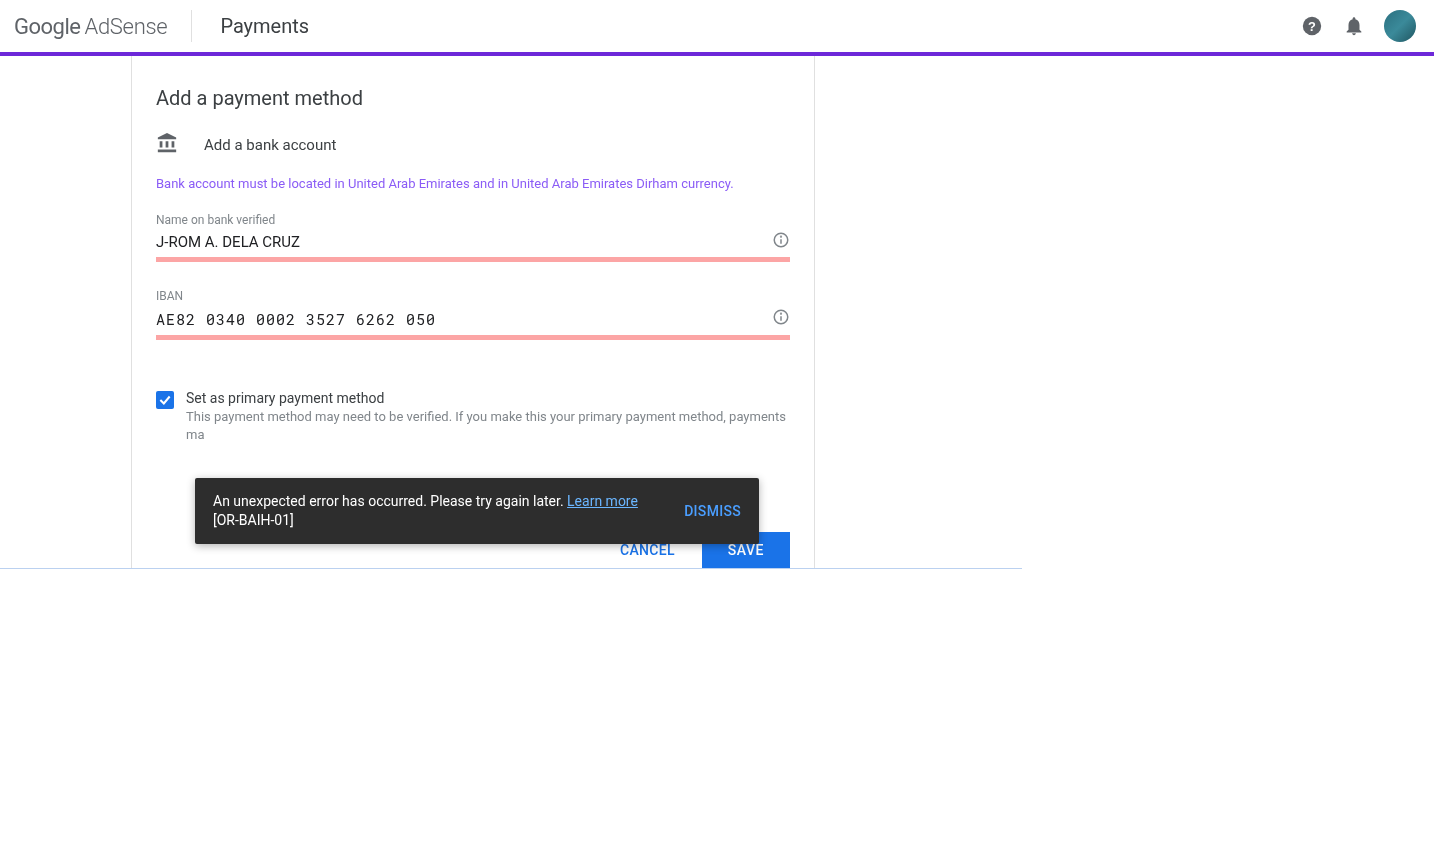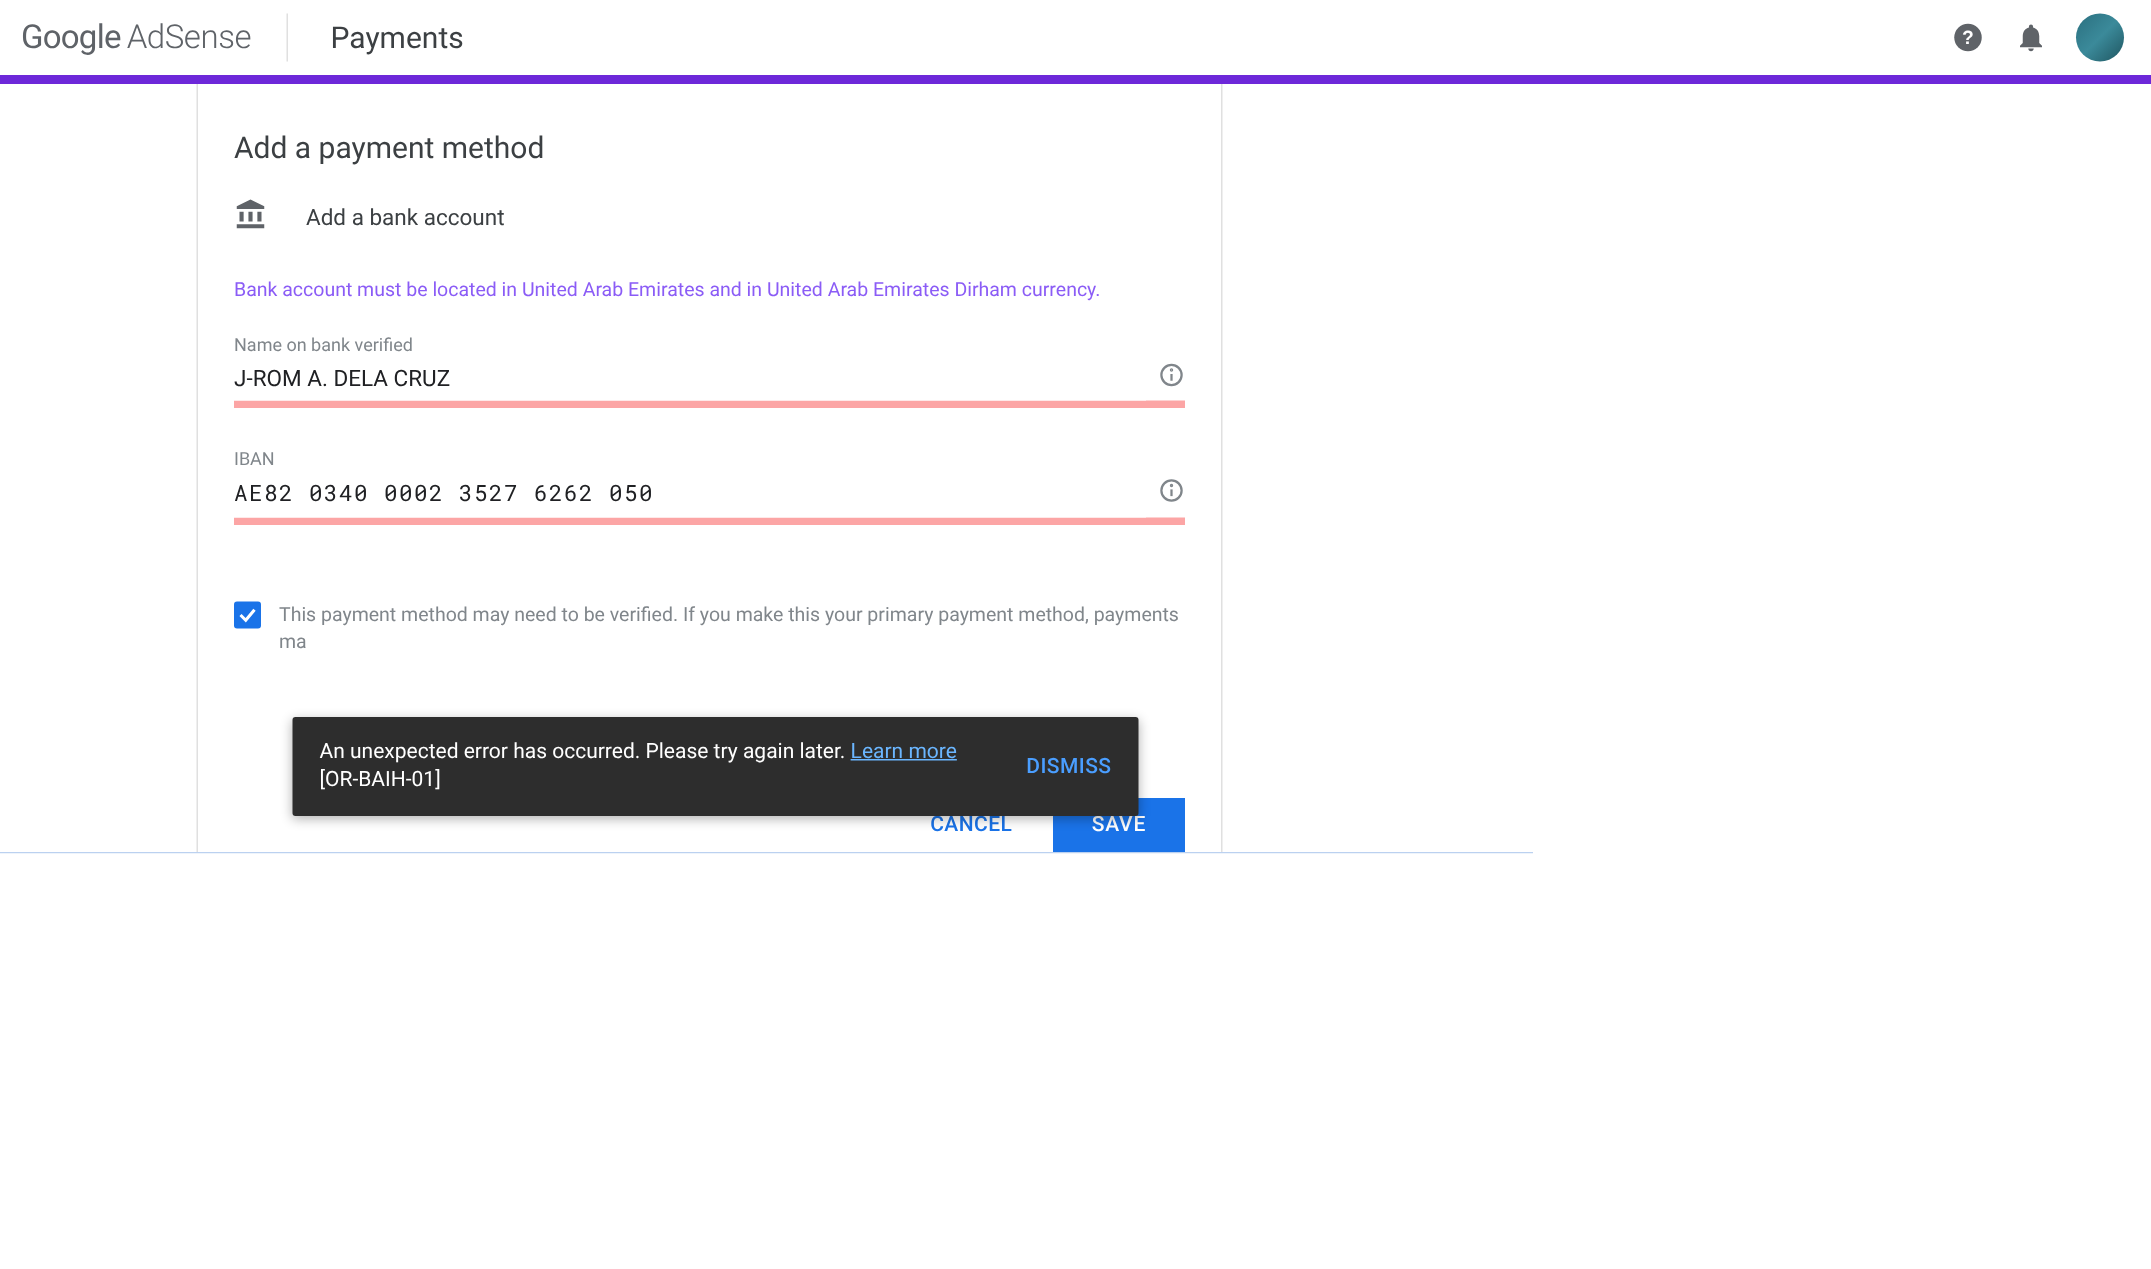--- a/index.html
+++ b/index.html
@@ -1,30 +1,30 @@
 <!DOCTYPE html>
 <html><head>
 <meta charset="utf-8">
 <style>
 * { box-sizing: border-box; margin: 0; padding: 0; }
 body { font-family: Roboto, Arial, sans-serif; background: #fff; color: #202124; width: 1434px; }
-.header { display: flex; align-items: center; height: 56px; border-bottom: 6px solid #6d28d9; padding: 0 12px; }
+.header { display: flex; align-items: center; height: 56px; border-bottom: 4px solid #6d28d9; padding: 0 12px; }
 .logo { display: flex; align-items: baseline; padding: 0 0 0 2px; }
 .logo-google { font-size: 22px; color: #5f6368; font-weight: 400; letter-spacing: -0.5px;}
 .logo-adsense { font-size: 22px; color: #5f6368; font-weight: 300; margin-left: 4px; letter-spacing: -0.3px; }
 .vdiv { width: 1px; height: 32px; background: #e0e0e0; margin: 0 28px 0 24px; }
 .page-title { font-size: 20px; color: #3c4043; font-weight: 400; }
 .header-spacer { flex: 1; }
 .header-actions { display: flex; align-items: center; gap: 18px; margin-right: 6px; }
 .icon-btn { width: 24px; height: 24px; display: flex; align-items: center; justify-content: center; cursor: pointer; color: #5f6368; }
 .avatar { width: 32px; height: 32px; border-radius: 50%; background: linear-gradient(135deg, #2a6f7f 0%, #3b8a9a 50%, #1f5560 100%); cursor: pointer; }
 .content-area { width: 1022px; border-bottom: 1px solid #bbd1f0; position: relative; }
 .card { position: relative; margin-left: 131px; width: 684px; background: #fff; border-left: 1px solid #e0e0e0; border-right: 1px solid #e0e0e0; padding: 24px 24px 0 24px; min-height: 512px; }
 .card-title { font-size: 20px; color: #3c4043; margin: 6px 0 22px 0; font-weight: 400;}
-.subtitle-row { display: flex; align-items: center; gap: 26px; margin-bottom: 28px; }
+.subtitle-row { display: flex; align-items: center; gap: 26px; margin-bottom: 18px; }
 .bank-icon { color: #5f6368; }
 .subtitle-text { font-size: 15px; color: #3c4043; }
 .helper-text { font-size: 13px; color: #8b5cf6; margin-bottom: 22px; }
 .field { position: relative; margin-bottom: 27px; }
 .field-label { font-size: 12px; color: #80868b; display: block; margin-bottom: 4px; }
 .field-row { display: flex; align-items: center; border-bottom: 5px solid #fca5a5; }
 .field-input { border: none; outline: none; font-size: 15px; color: #202124; padding: 2px 0 6px 0; flex: 1; font-family: inherit; }
 .field-input.mono { font-family: 'Roboto Mono', 'Courier New', monospace; letter-spacing: 1px; font-size: 15px; }
 .info-icon { color: #80868b; cursor: pointer; margin-left: 8px; margin-bottom: 4px;}
 .checkbox-section { margin-top: 50px; display: flex; align-items: flex-start; gap: 12px;}
@@ -113,20 +113,21 @@
     </div>
 
 
     <div class="checkbox-section">
       <div class="checkbox">
         <svg width="14" height="14" viewBox="0 0 24 24" fill="none" stroke="#fff" stroke-width="3.5">
             <polyline points="4,12 10,18 20,6"></polyline>
           </svg>
       </div>
       <div class="checkbox-labels">
+        <div class="checkbox-title">Set as primary payment method</div>
         <div class="checkbox-helper">This payment method may need to be verified. If you make this your primary payment method, payments ma</div>
       </div>
     </div>
 
     <div class="action-row">
       <div class="btn-cancel">CANCEL</div>
       <div class="btn-save">SAVE</div>
     </div>
   </div>
 

